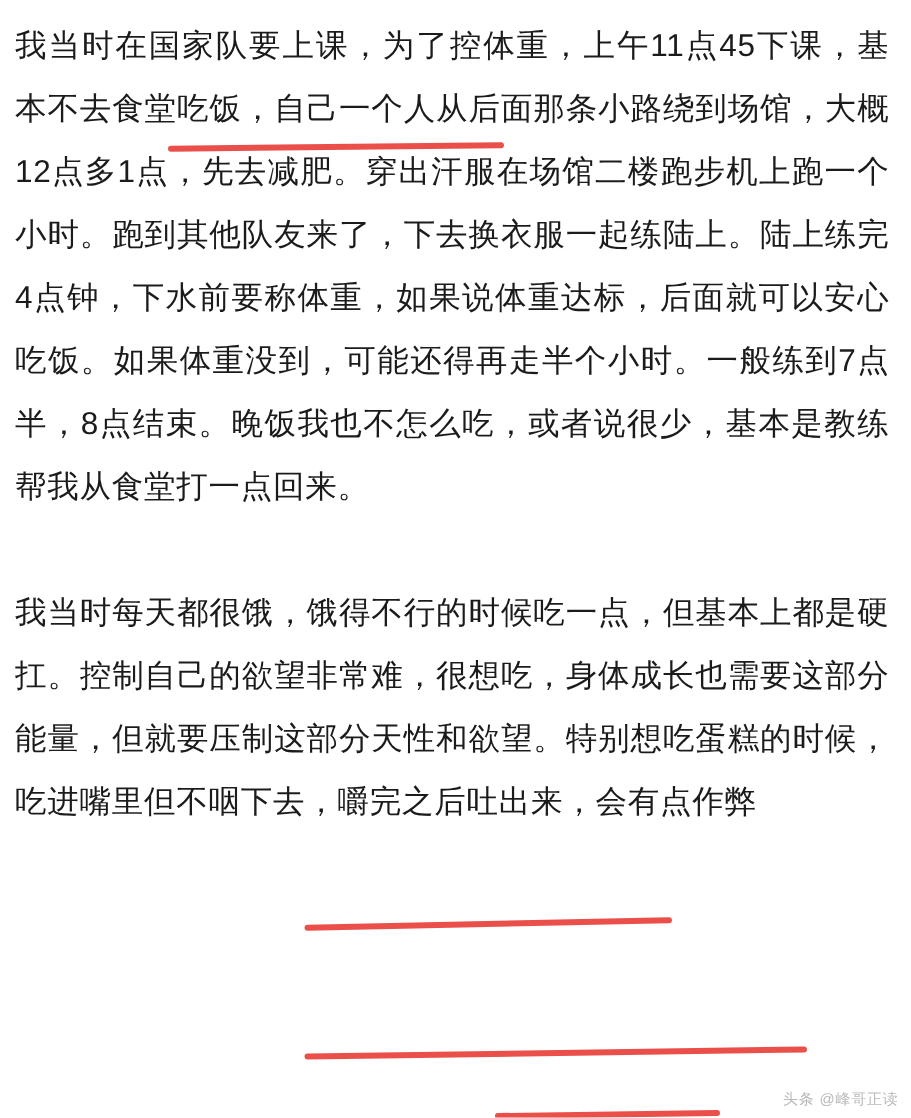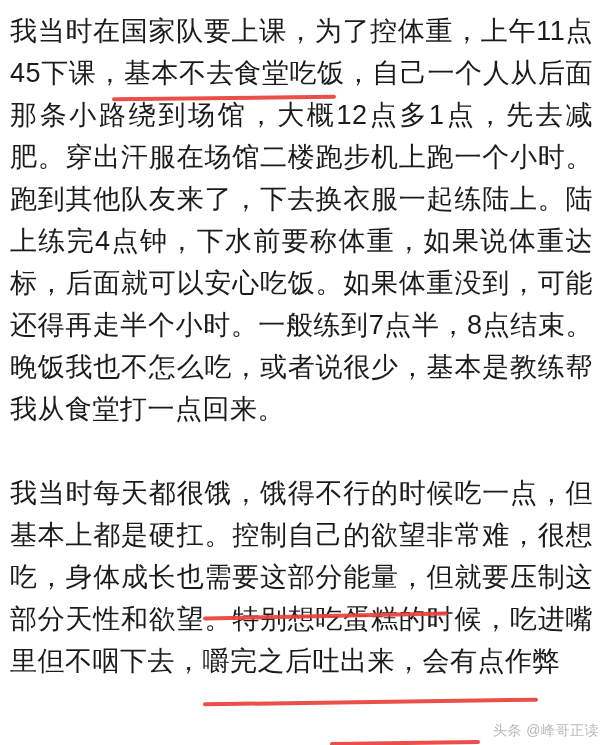--- a/index.html
+++ b/index.html
@@ -15,21 +15,21 @@
     position: relative;
   }
   .page {
     position: relative;
     width: 607px;
     height: 745px;
     box-sizing: border-box;
     padding: 10px 14px 0 10px;
   }
   .para {
-    font-size: 27px;
+    font-size: 21px;
     line-height: 42px;
     color: #1b1b1b;
     text-align: justify;
     text-align-last: left;
     letter-spacing: 0.5px;
     margin: 0;
     position: relative;
     z-index: 2;
   }
   .para + .para {
@@ -68,21 +68,21 @@
     left: 330px;
     top: 741px;
     width: 150px;
     height: 4px;
     transform: rotate(-0.8deg);
   }
   .watermark {
     position: absolute;
     right: 8px;
     bottom: 5px;
-    font-size: 14px;
+    font-size: 10px;
     color: #b9b9b9;
     letter-spacing: 0.5px;
     z-index: 5;
     white-space: nowrap;
   }
 </style>
 </head>
 <body>
 
 <div class="page">

